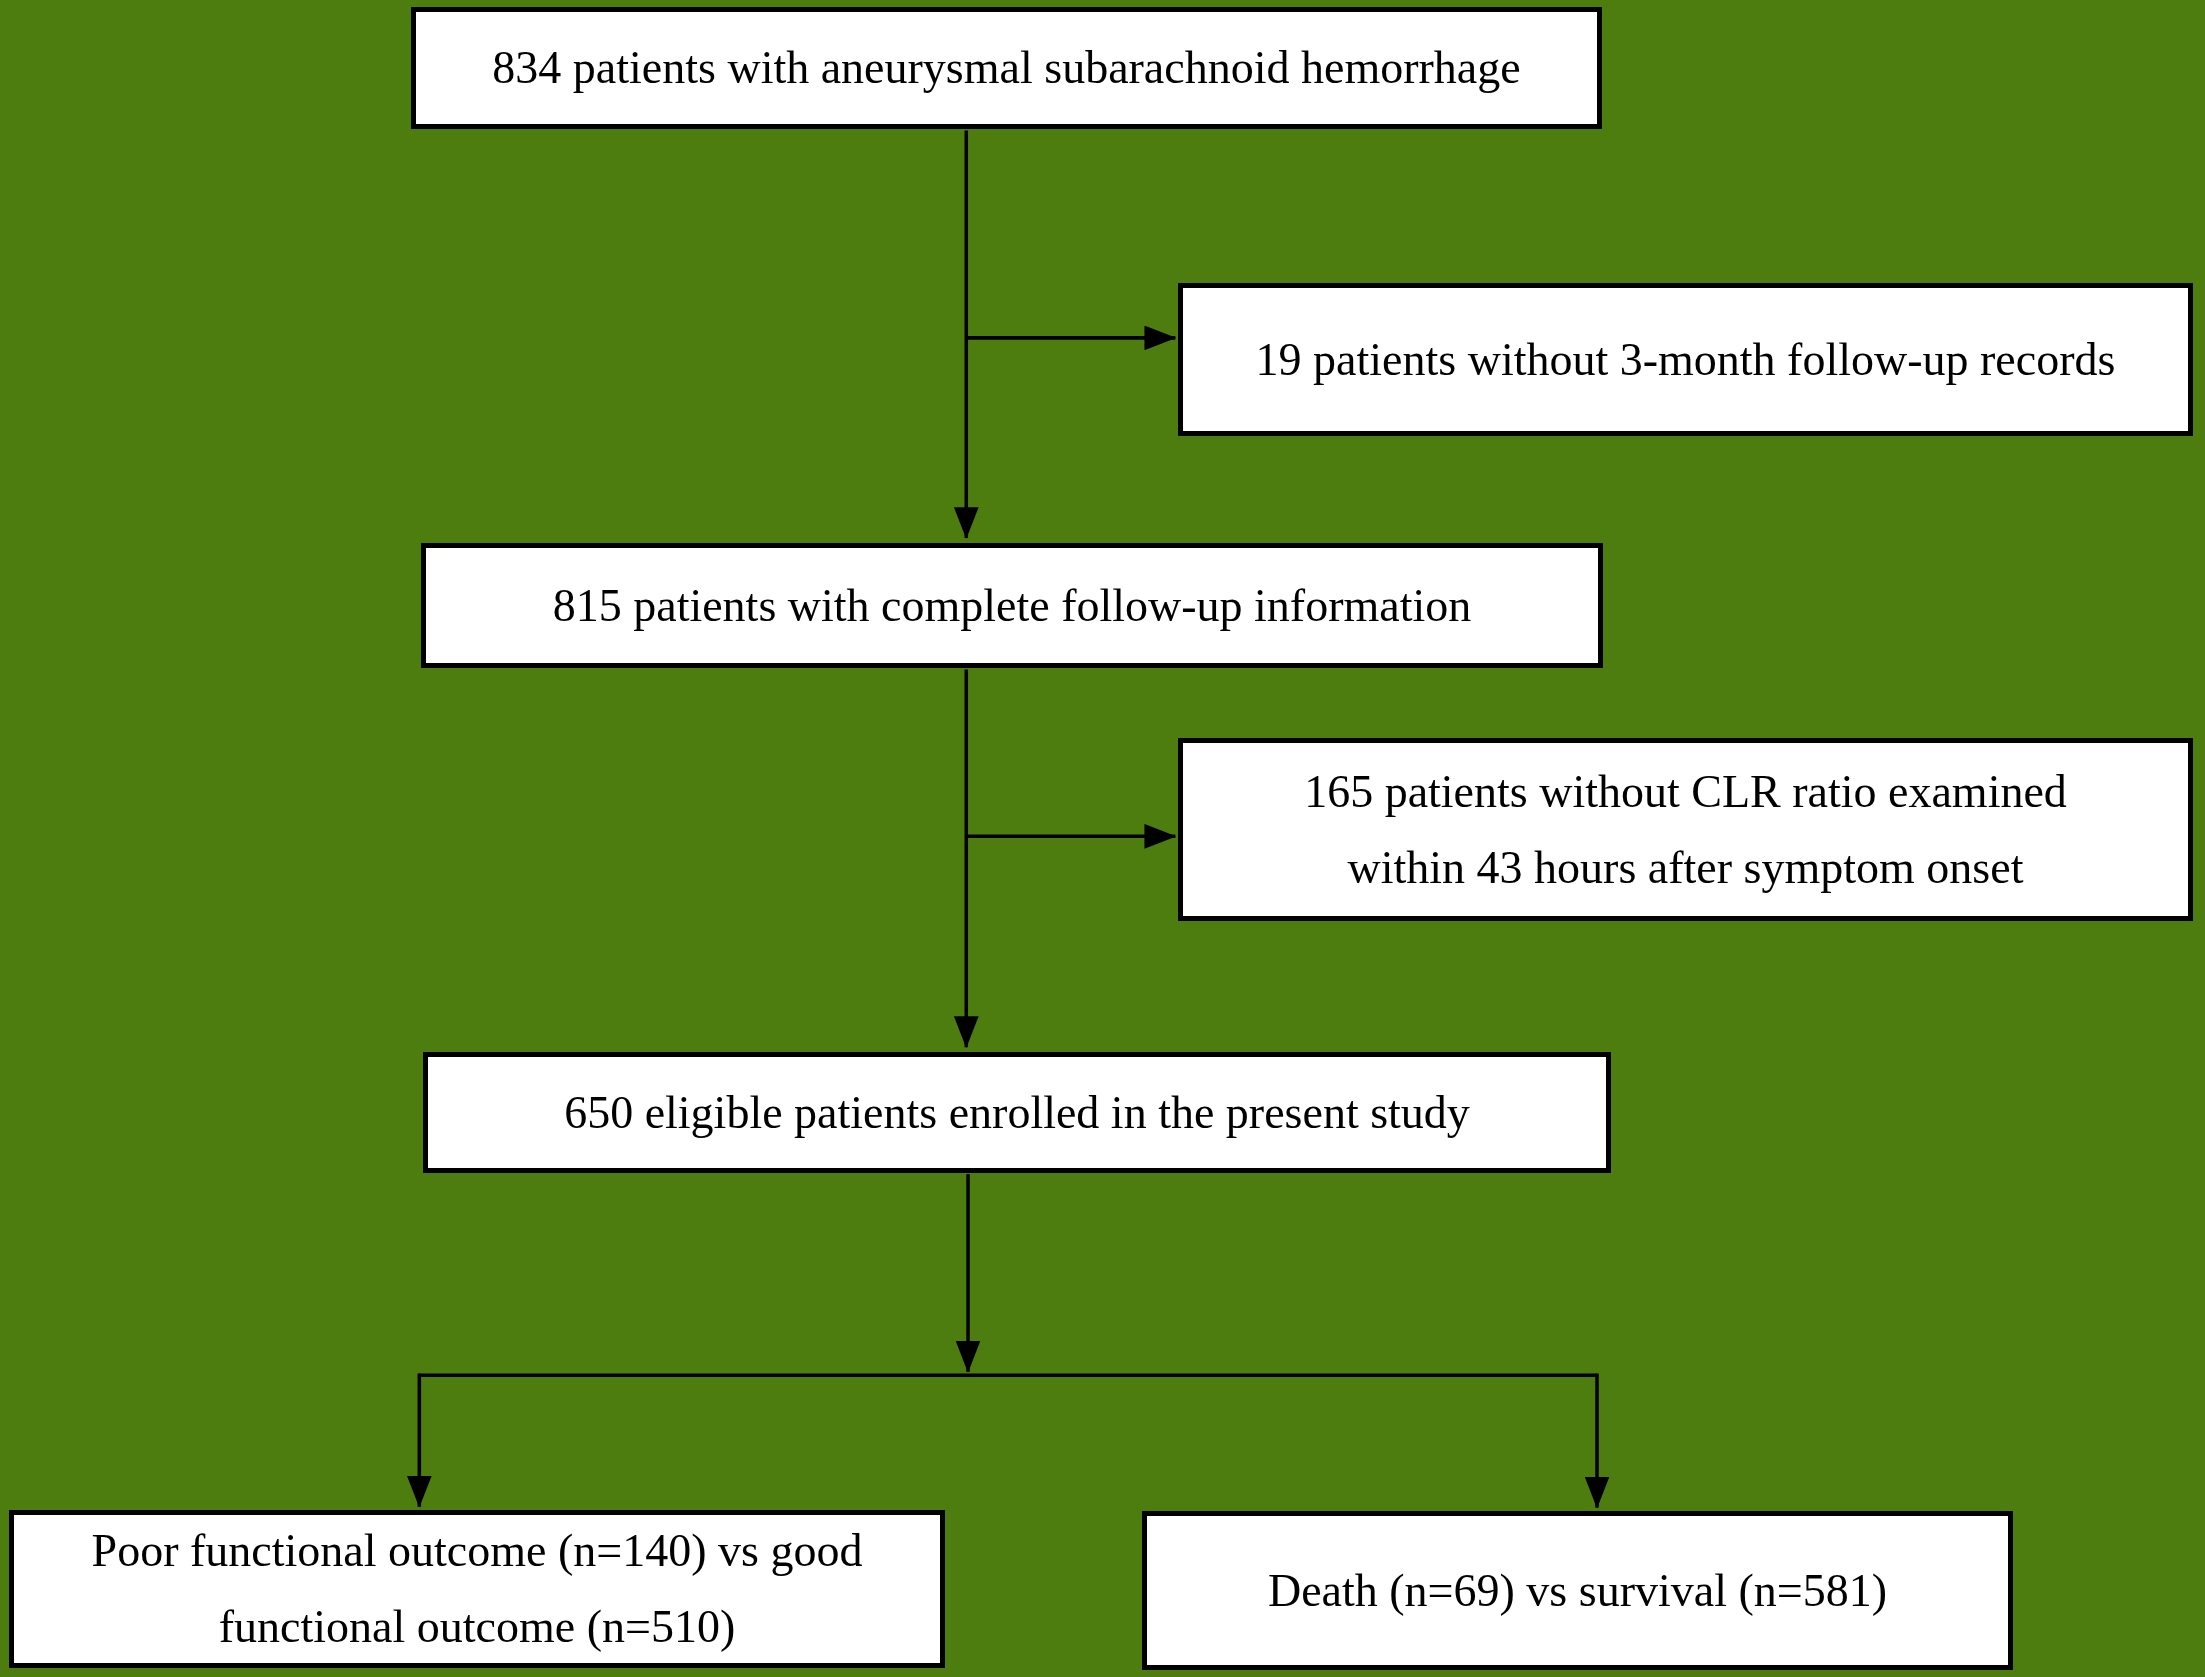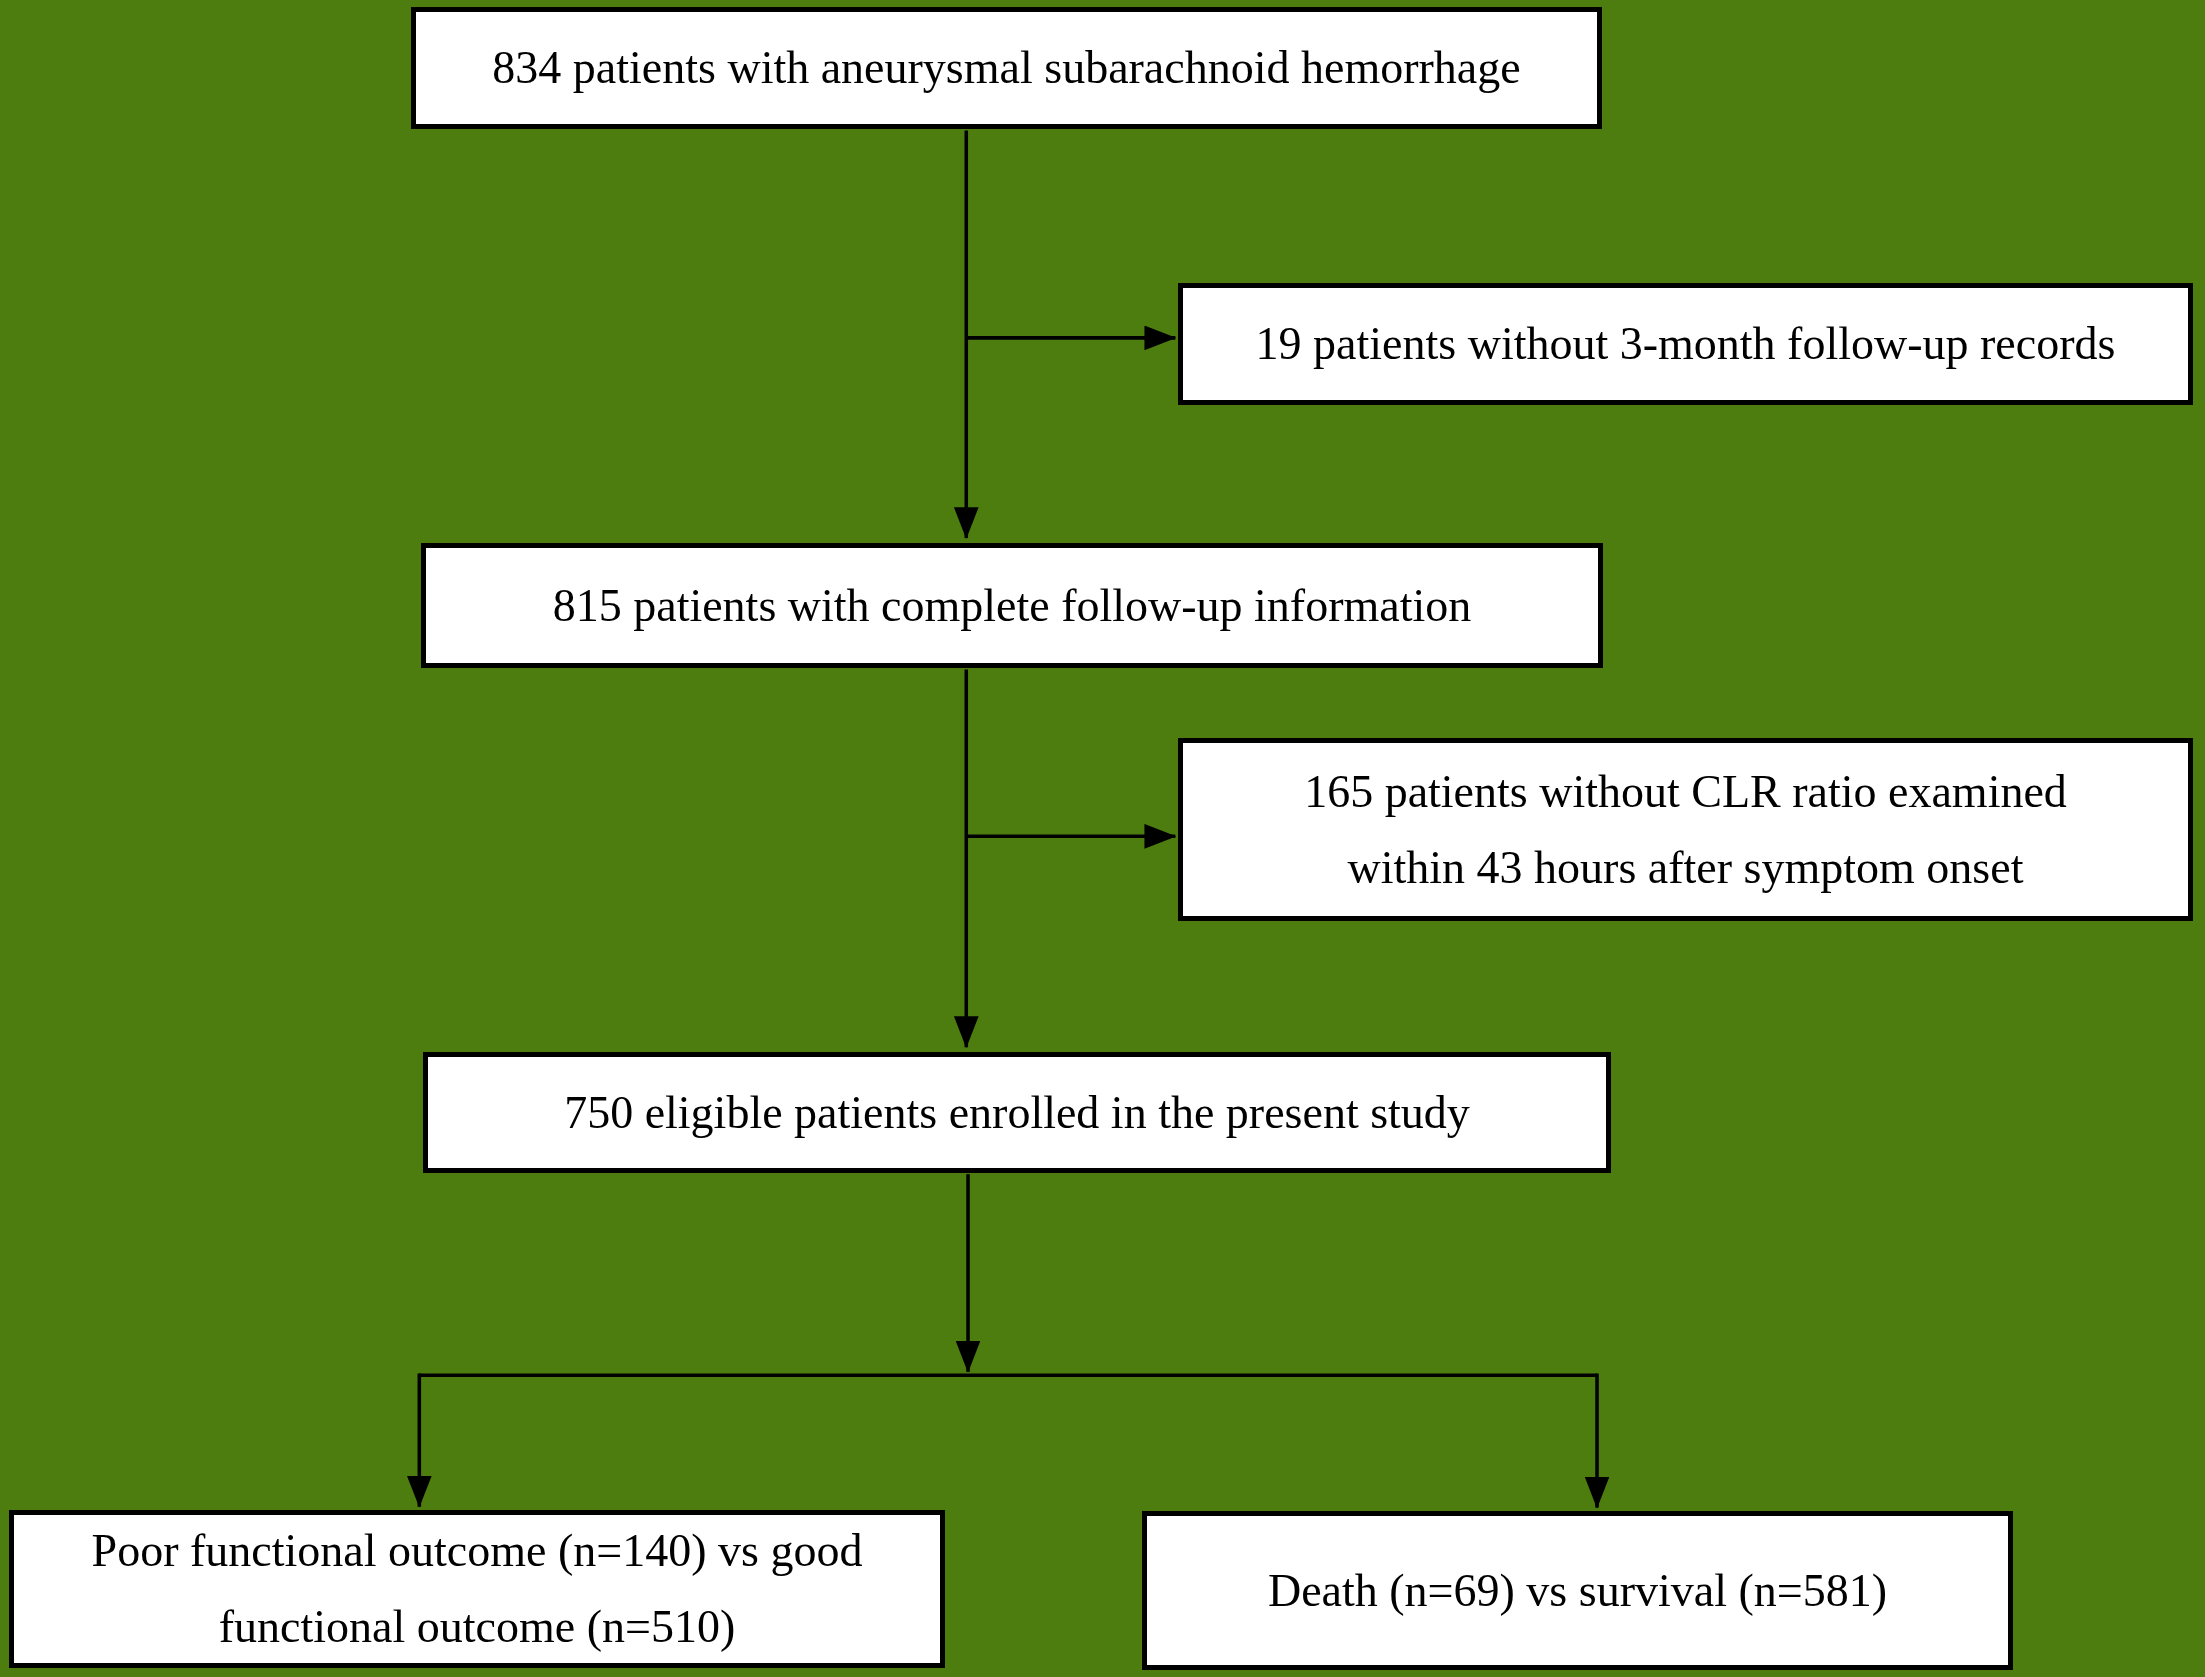--- a/index.html
+++ b/index.html
@@ -39,21 +39,21 @@
   }
   .node .line {
     display: block;
     white-space: nowrap;
   }
   .node.two-line {
     line-height: 1.65;
   }
   
   .n-total              { left: 411px;  top: 7px;    width: 1191px; height: 122px; }
-  .n-excluded-followup  { left: 1178px; top: 283px;  width: 1015px; height: 122px; }
+  .n-excluded-followup  { left: 1178px; top: 283px;  width: 1015px; height: 153px; }
   .n-complete-followup  { left: 421px;  top: 543px;  width: 1182px; height: 125px; }
   .n-excluded-clr       { left: 1178px; top: 738px;  width: 1015px; height: 183px; }
   .n-eligible           { left: 423px;  top: 1052px; width: 1188px; height: 121px; }
   .n-functional-outcome { left: 9px;    top: 1510px; width: 936px; height: 158px; }
   .n-mortality-outcome  { left: 1142px; top: 1511px; width: 871px;  height: 159px; }
 </style>
 </head>
 <body>
 
 <div class="canvas">
@@ -93,21 +93,21 @@
   <div class="node n-complete-followup">
     <span class="line">815 patients with complete follow-up information</span>
   </div>
 
   <div class="node n-excluded-clr two-line">
     <span class="line">165 patients without CLR ratio examined</span>
     <span class="line">within 43 hours after symptom onset</span>
   </div>
 
   <div class="node n-eligible">
-    <span class="line">750 eligible patients enrolled in the present study</span>
+    <span class="line">650 eligible patients enrolled in the present study</span>
   </div>
 
   <div class="node n-functional-outcome two-line">
     <span class="line">Poor functional outcome (n=140) vs good</span>
     <span class="line">functional outcome (n=510)</span>
   </div>
 
   <div class="node n-mortality-outcome">
     <span class="line">Death (n=69) vs survival (n=581)</span>
   </div>

